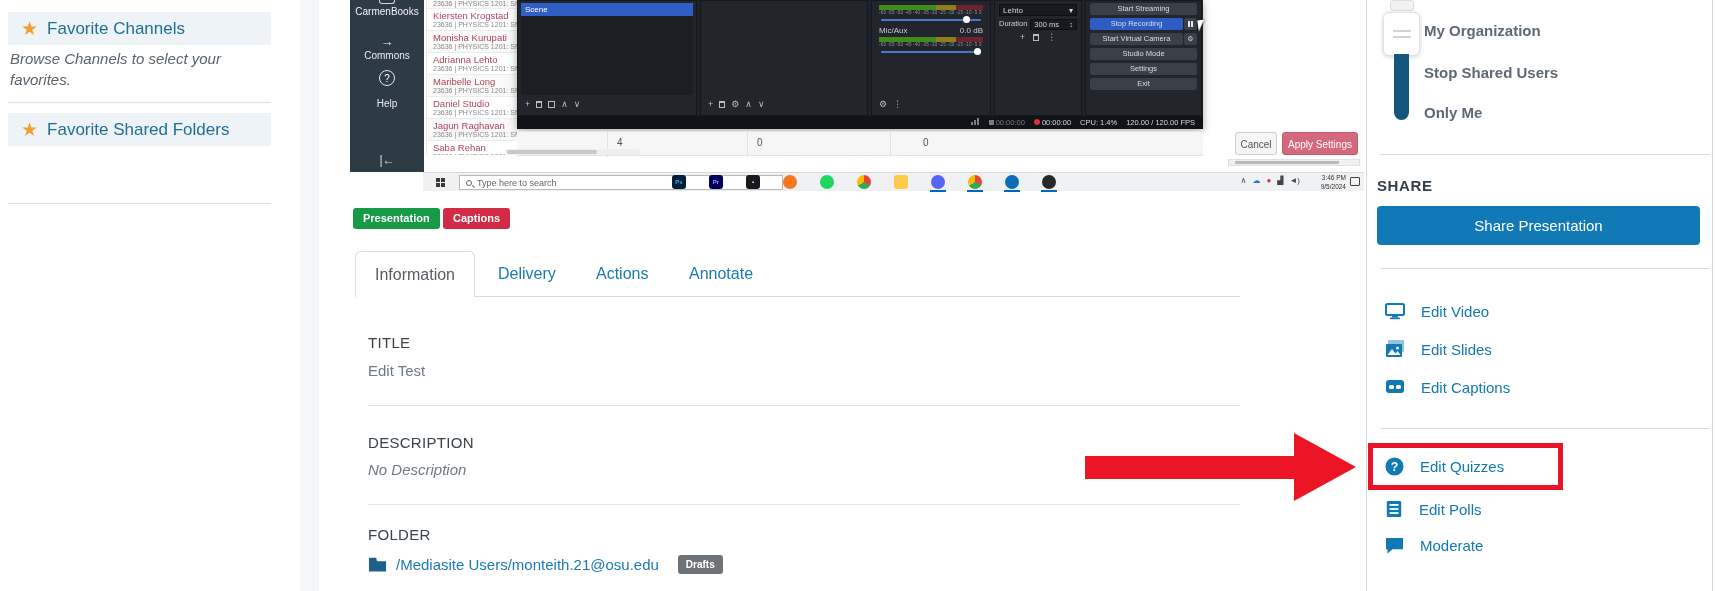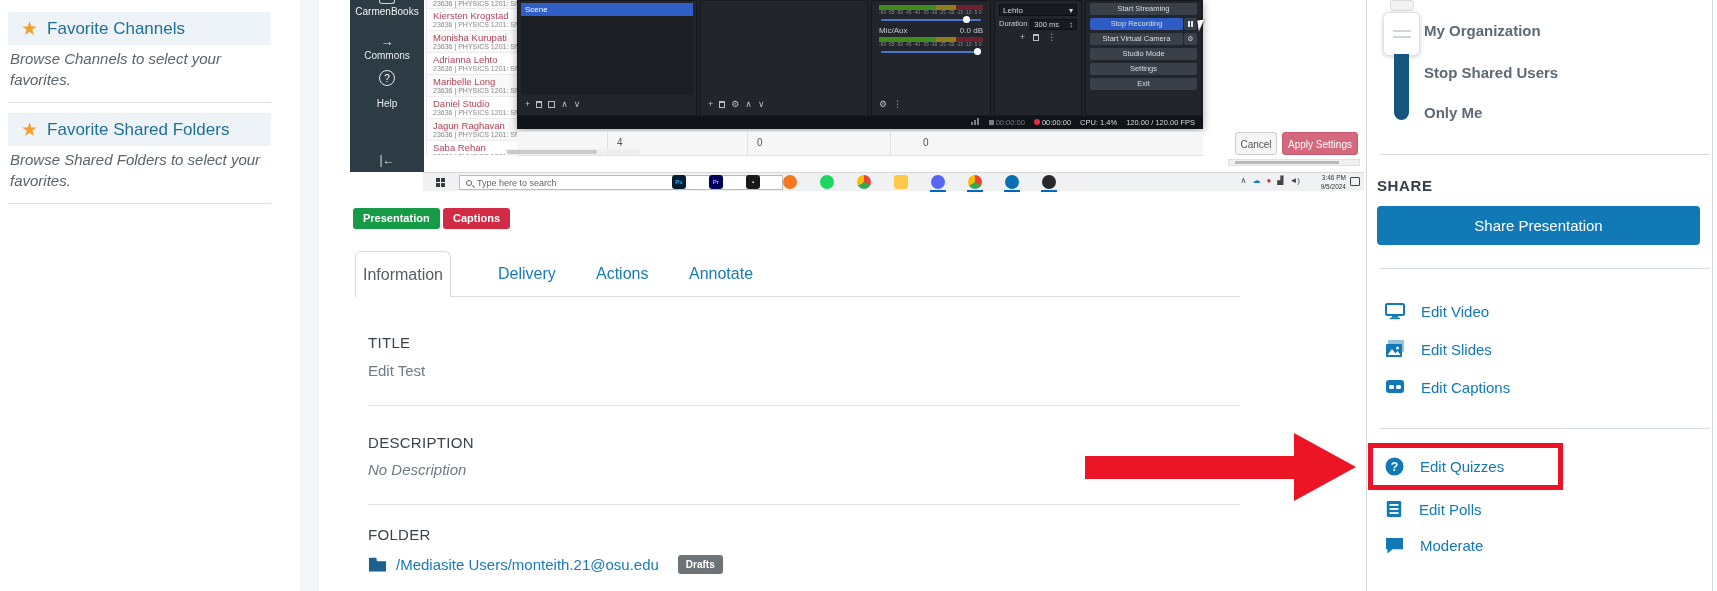--- a/index.html
+++ b/index.html
@@ -96,21 +96,21 @@
   #tb-search span{font-size:9px;color:#666;}
   .tb-ico{position:absolute;top:2px;width:14px;height:14px;border-radius:3px;font-size:6px;font-weight:bold;text-align:center;line-height:14px;}
   .tb-under{position:absolute;top:17px;width:16px;height:2px;background:#0067c0;}
   #tray{position:absolute;right:64px;top:3px;display:flex;gap:6px;align-items:center;font-size:8px;color:#444;}
   #clock{position:absolute;right:18px;top:1px;width:44px;text-align:right;font-size:6.5px;line-height:8.5px;color:#333;}
   #notif{position:absolute;right:4px;top:4px;width:10px;height:9px;border:1px solid #444;border-radius:1px;}
 
   
   .badge{position:absolute;top:208px;height:21px;border-radius:3px;color:#fff;font-size:11px;font-weight:bold;line-height:21px;padding:0 10px;}
   #tab-line{left:355px;top:296px;width:885px;height:1px;background:#d9dde1;}
-  .tab-active{position:absolute;left:355px;top:251px;width:96px;height:46px;background:#fff;border:1px solid #d9dde1;border-bottom:none;border-radius:6px 6px 0 0;color:#565c62;font-size:16px;text-align:center;line-height:46px;z-index:2;}
+  .tab-active{position:absolute;left:355px;top:251px;width:120px;height:46px;background:#fff;border:1px solid #d9dde1;border-bottom:none;border-radius:6px 6px 0 0;color:#565c62;font-size:16px;text-align:center;line-height:46px;z-index:2;}
   .tab-link{position:absolute;top:265px;color:#1a7ab5;font-size:16px;cursor:pointer;}
   .sec-head{position:absolute;left:368px;font-size:15px;font-weight:normal;color:#3b434a;letter-spacing:.3px;}
   .sec-val{position:absolute;left:368px;font-size:15px;color:#6e7a84;}
   .mrule{position:absolute;left:368px;width:872px;height:1px;background:#e2e5e8;}
   #folder-row{left:368px;top:552px;height:24px;display:flex;align-items:center;gap:9px;}
   #folder-path{color:#1a7ab5;font-size:15px;}
   #folder-badge{background:#6d7377;color:#fff;font-size:10px;font-weight:bold;border-radius:3px;padding:4px 8px;margin-left:10px;}
 
   
   #rs-border{left:1366px;top:0;width:1px;height:591px;background:#d3d7da;}
@@ -138,21 +138,20 @@
       <div class="fav-head" style="top: 12px;">
         <span class="fav-star">★</span>
         <span class="fav-title">Favorite Channels</span>
       </div>
       <div class="fav-desc" style="top: 48px;">Browse Channels to select your favorites.</div>
       <div class="lrule" style="top: 102px;"></div>
       <div class="fav-head" style="top: 113px;">
         <span class="fav-star">★</span>
         <span class="fav-title">Favorite Shared Folders</span>
       </div>
-      <div class="fav-desc" style="top: 149px;">Browse Shared Folders to select your favorites.</div>
       <div class="lrule" style="top: 203px;"></div>
     </div>
 
   <div id="gutter" class="abs"></div>
 
   <div id="thumb" class="abs">
     <div id="carmen-side">
       <span class="cs-top-ico"></span>
       <div class="cs-app">CarmenBooks</div>
       <div class="cs-ico" style="top:34px;">→</div>

